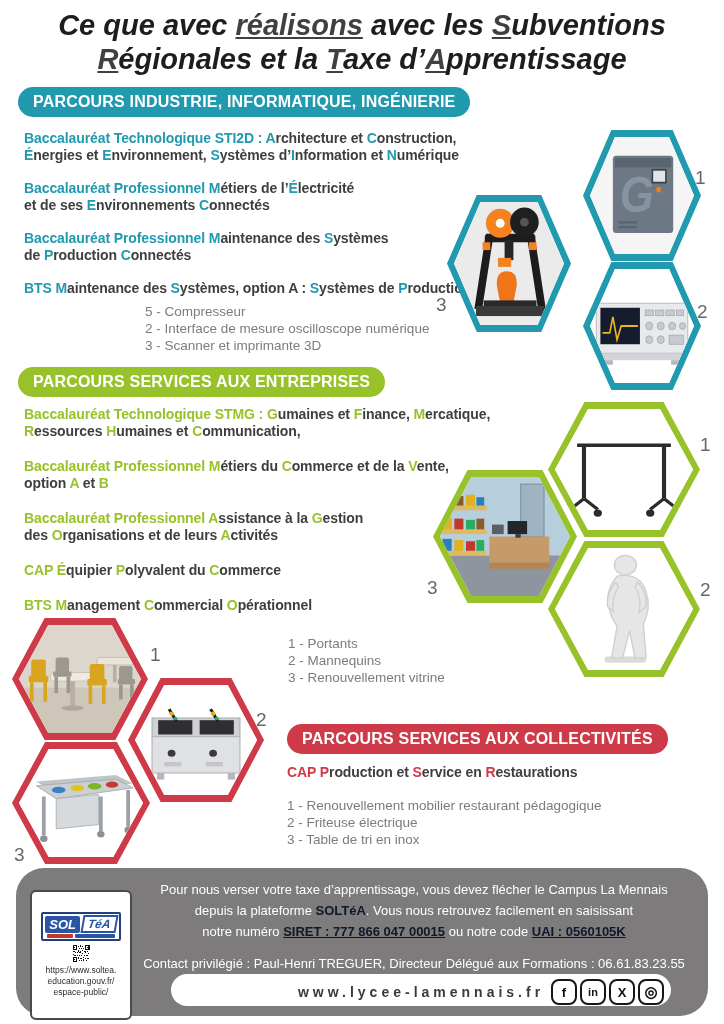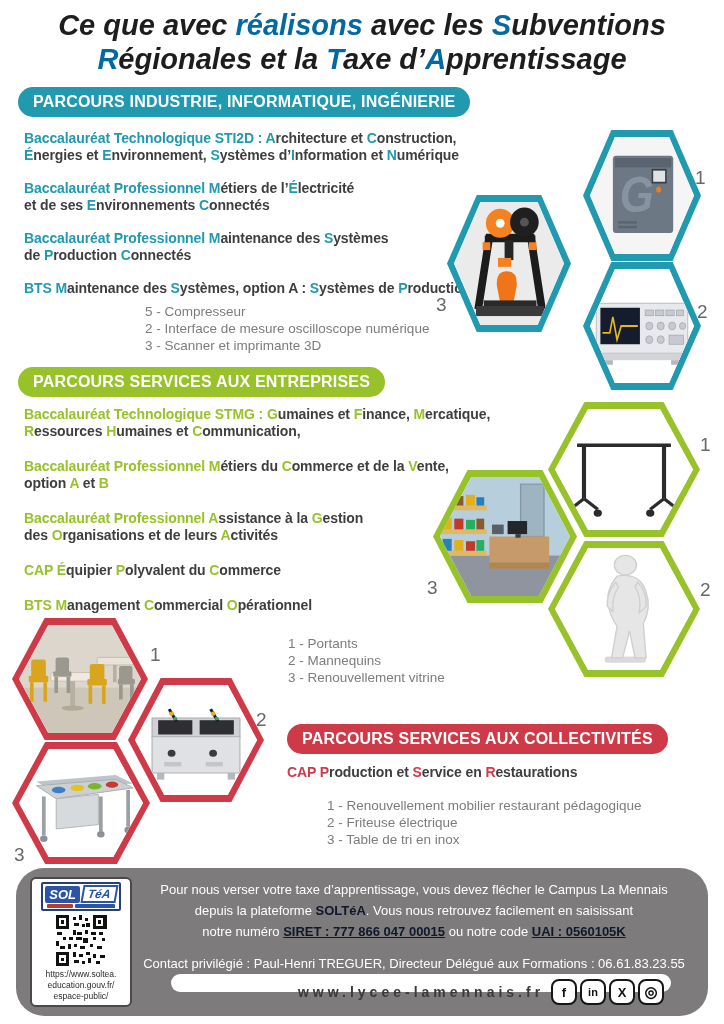--- a/index.html
+++ b/index.html
@@ -1,21 +1,21 @@
 <!DOCTYPE html>
 <html><head>
 <meta charset="utf-8">
 <style>
   html,body{margin:0;padding:0;background:#fff;}
   .page{position:relative;width:724px;height:1024px;background:#fff;overflow:hidden;
         font-family:"Liberation Sans",sans-serif;}
   
   .title{position:absolute;top:8px;left:0;right:0;margin:0;text-align:center;
          font-style:italic;font-weight:700;font-size:29px;line-height:34px;color:#1d1d1d;}
-  .seg-orange{color:#0369a1;}
+  .seg-orange{color:#404040;text-decoration:underline;}
   
   .pill{position:absolute;background:var(--accent);color:#fff;font-weight:700;
         font-size:16px;line-height:30px;height:30px;padding:0 15px;border-radius:16px;
         letter-spacing:.2px;white-space:nowrap;}
   
   .textblock{position:absolute;font-weight:700;color:#3e3e3e;font-size:14px;
              line-height:17px;letter-spacing:-.1px;}
   .textblock p{margin:0 0 16px 0;white-space:nowrap;}
   .tb2 p{margin:0 0 18px 0;}
   .seg-a{color:var(--accent);}
@@ -33,32 +33,32 @@
   
   .footer{position:absolute;left:16px;top:868px;width:692px;height:148px;
           background:#7d7b7c;border-radius:28px;}
   .flines{position:absolute;left:116px;right:12px;top:11px;text-align:center;color:#fff;
           font-size:13px;line-height:21px;font-weight:400;}
   .seg-b{font-weight:400;text-align:right;}
   .seg-dark{font-weight:700;color:#0f172a;}
   .seg-link{font-weight:700;color:#0f172a;text-decoration:underline;}
   .contact{position:absolute;left:116px;right:12px;top:87px;text-align:center;color:#fff;
            font-size:13px;line-height:18px;}
-  .webpill{position:absolute;left:155px;top:106px;width:500px;height:18px;background:#fff;
+  .webpill{position:absolute;left:155px;top:106px;width:500px;height:32px;background:#fff;
            border-radius:18px;}
   .weburl{line-height:36px;text-align:center;font-weight:700;color:#3a3a3a;
           letter-spacing:4px;font-size:14px;}
   .sicons{position:absolute;right:7px;top:5px;display:flex;gap:3px;}
   .sicon{width:26px;height:26px;border:2px solid #161616;border-radius:8px;background:#fff;
          display:flex;align-items:center;justify-content:center;font-weight:700;
          font-size:13px;color:#111;box-sizing:border-box;}
   
-  .soltea-card{position:absolute;left:14px;top:9px;width:102px;height:130px;background:#fff;
+  .soltea-card{position:absolute;left:14px;top:22px;width:102px;height:130px;background:#fff;
                border-radius:6px;border:2px solid #4a4a4a;box-sizing:border-box;
-               display:flex;flex-direction:column;align-items:center;padding:3px 2px;}
+               display:flex;flex-direction:column;align-items:center;padding:20px 2px;}
   .logobox{border:2px solid #23407c;border-radius:2px;padding:1px 2px;display:flex;
            flex-direction:column;align-items:center;background:#fff;}
   .logorow{display:flex;align-items:center;gap:2px;}
   .logo-sol{background:#2a55a5;color:#fff;font-style:italic;font-weight:700;font-size:13px;
             padding:1px 4px;border-radius:2px;}
   .logo-tea{border:2px solid #2a55a5;color:#2a55a5;font-style:italic;font-weight:700;
             font-size:12px;padding:0 4px;transform:skewX(-10deg);background:#fff;}
   .logosub{display:flex;gap:2px;margin-top:1px;}
   .logosub i{display:block;height:4px;border-radius:1px;}
   .sub-red{width:26px;background:#c0392b;}
@@ -254,21 +254,21 @@
     <span class="hexnum" style="left:700px;top:580px;">2</span>
   </div>
 
   <div style="--accent:#cf3a48;">
     <div class="pill" style="left:287px;top:724px;">PARCOURS SERVICES AUX COLLECTIVITÉS</div>
 
     <div class="textblock" style="left:287px;top:764px;">
       <p><span class="seg-a">CAP </span><span class="seg-a">P</span><span>roduction et </span><span class="seg-a">S</span><span>ervice en </span><span class="seg-a">R</span><span>estaurations</span></p>
     </div>
 
-    <ul class="numlist" style="left:287px;top:797px;margin-left:40px;">
+    <ul class="numlist" style="left:287px;top:797px;">
       <li>1 - Renouvellement mobilier restaurant pédagogique</li>
       <li>2 - Friteuse électrique</li>
       <li>3 - Table de tri en inox</li>
     </ul>
 
     <div class="hex" style="left:12px;top:618px;width:136px;height:122px;">
       <div class="hex-outer"></div>
       <div class="hex-inner">
         <svg viewBox="0 0 100 100" preserveAspectRatio="none">
           <rect width="100" height="100" fill="#ddd6cc"></rect>

